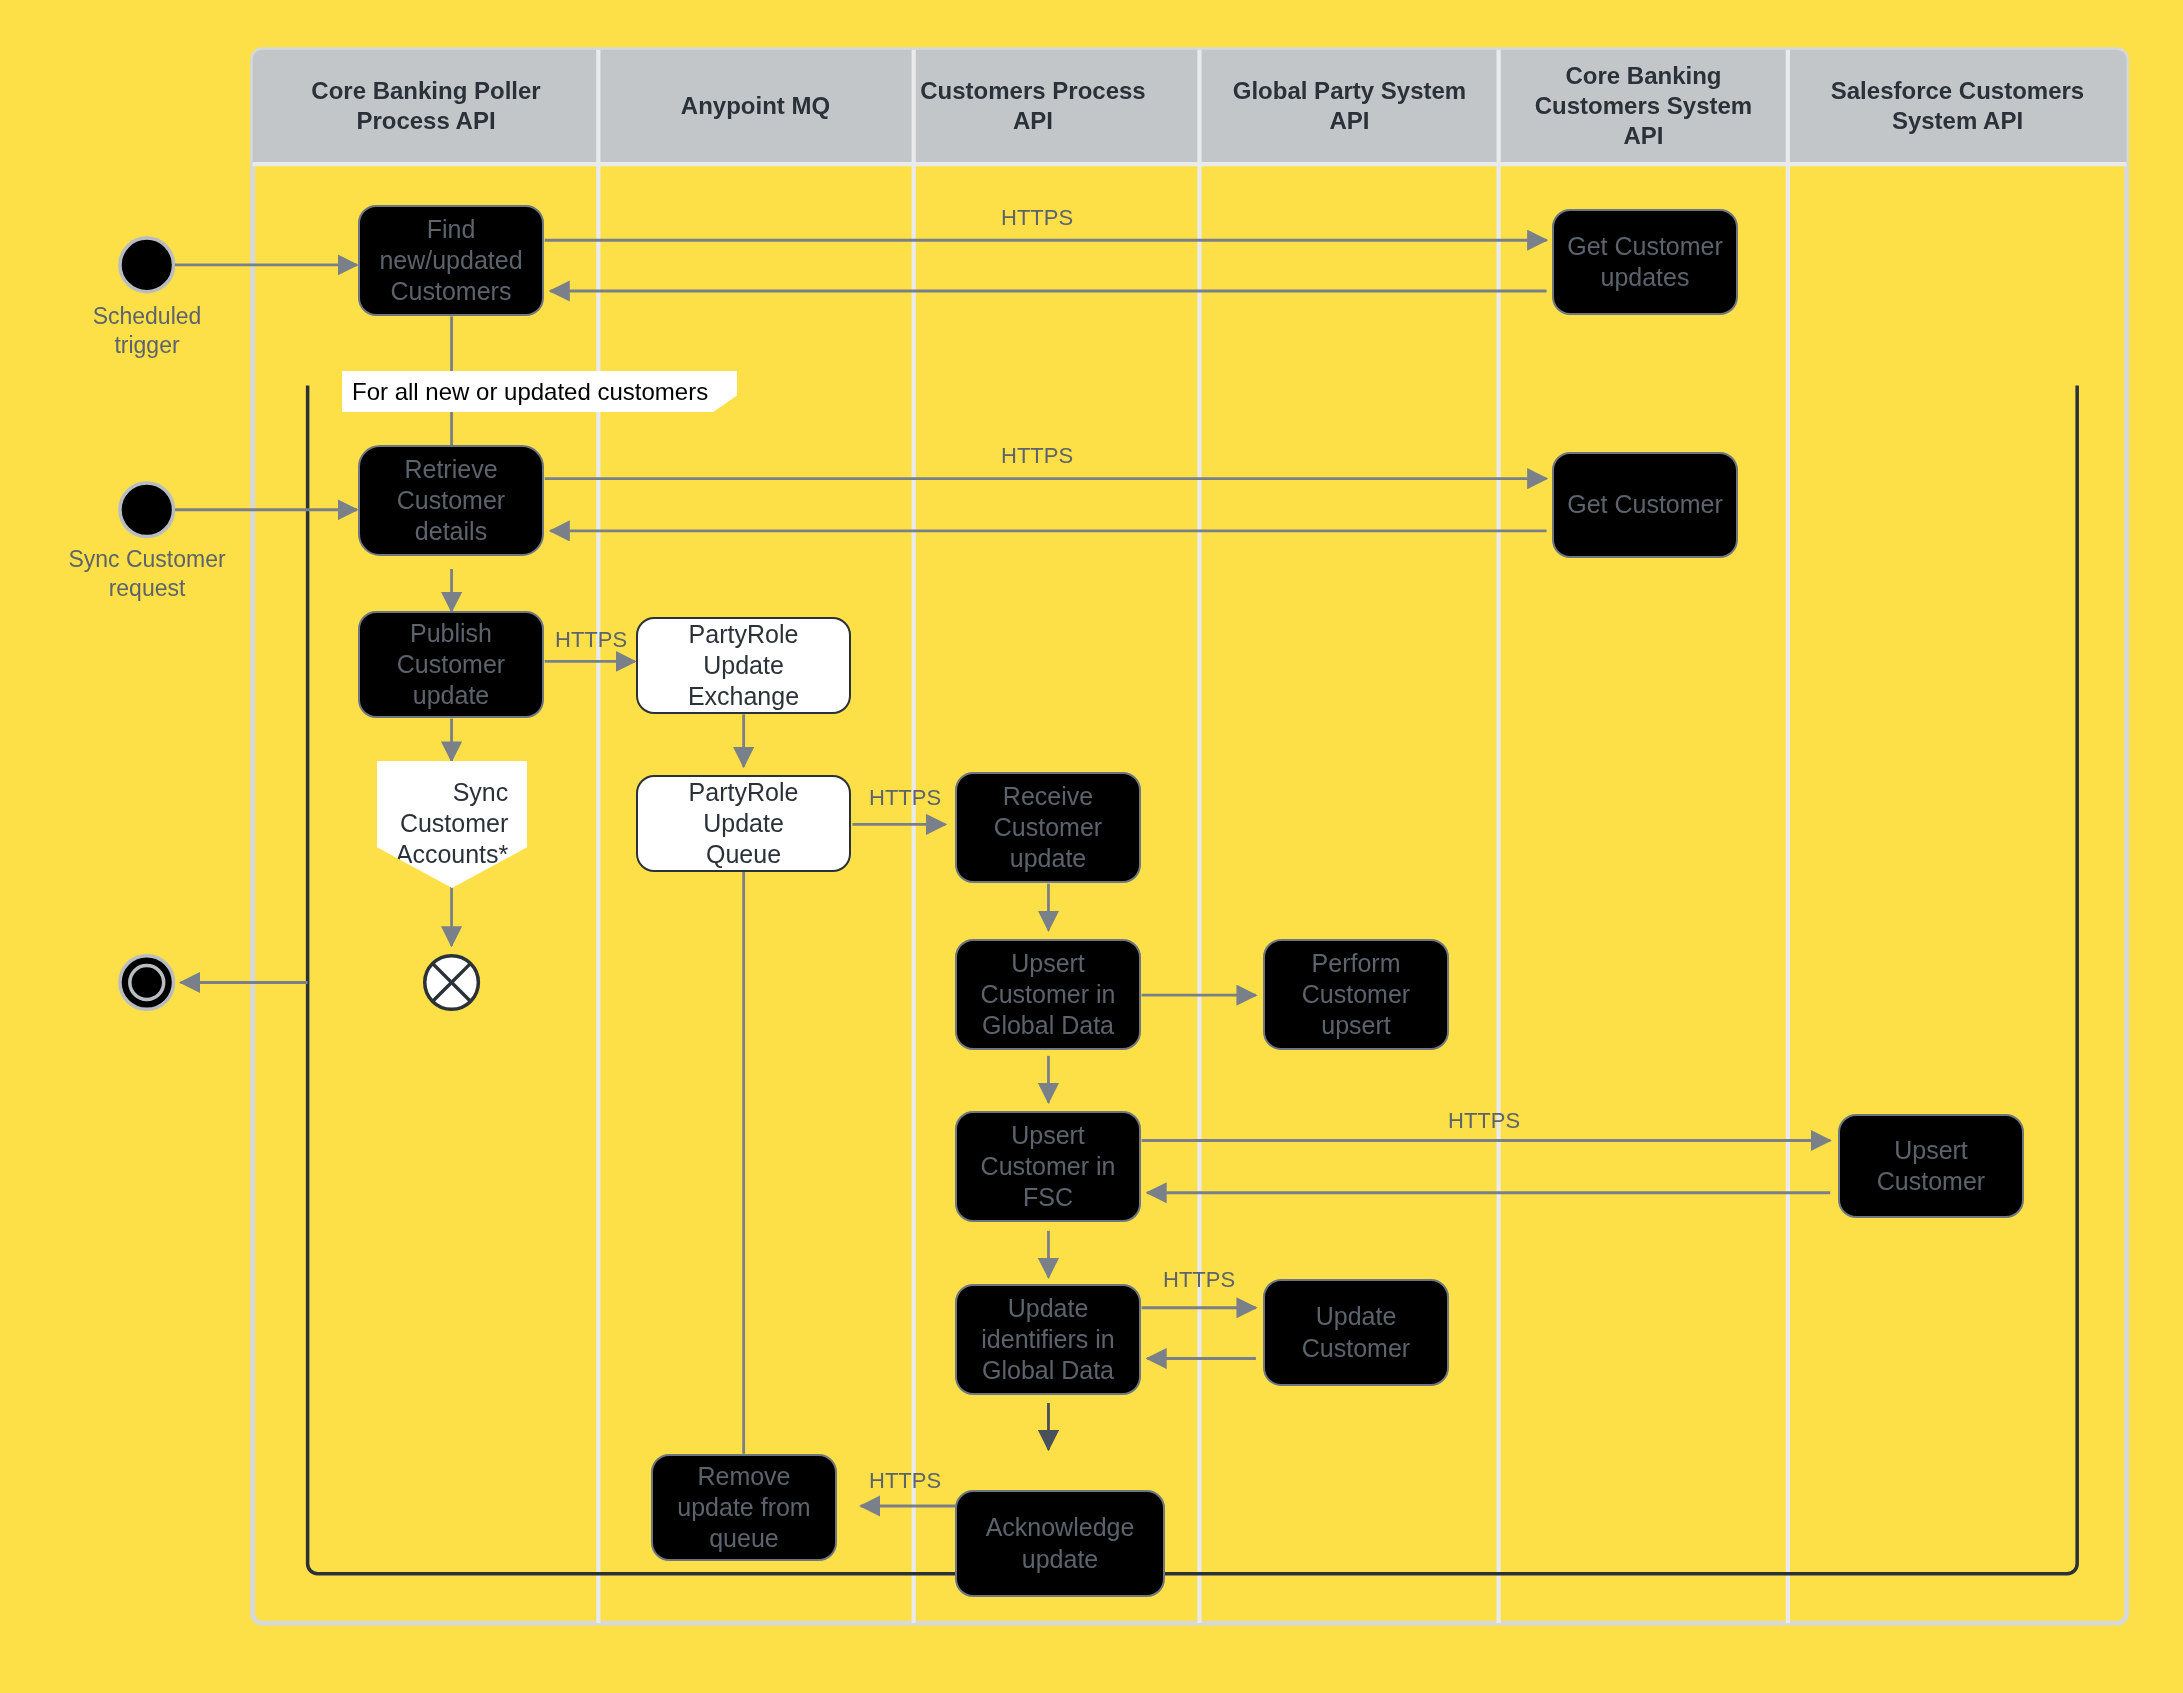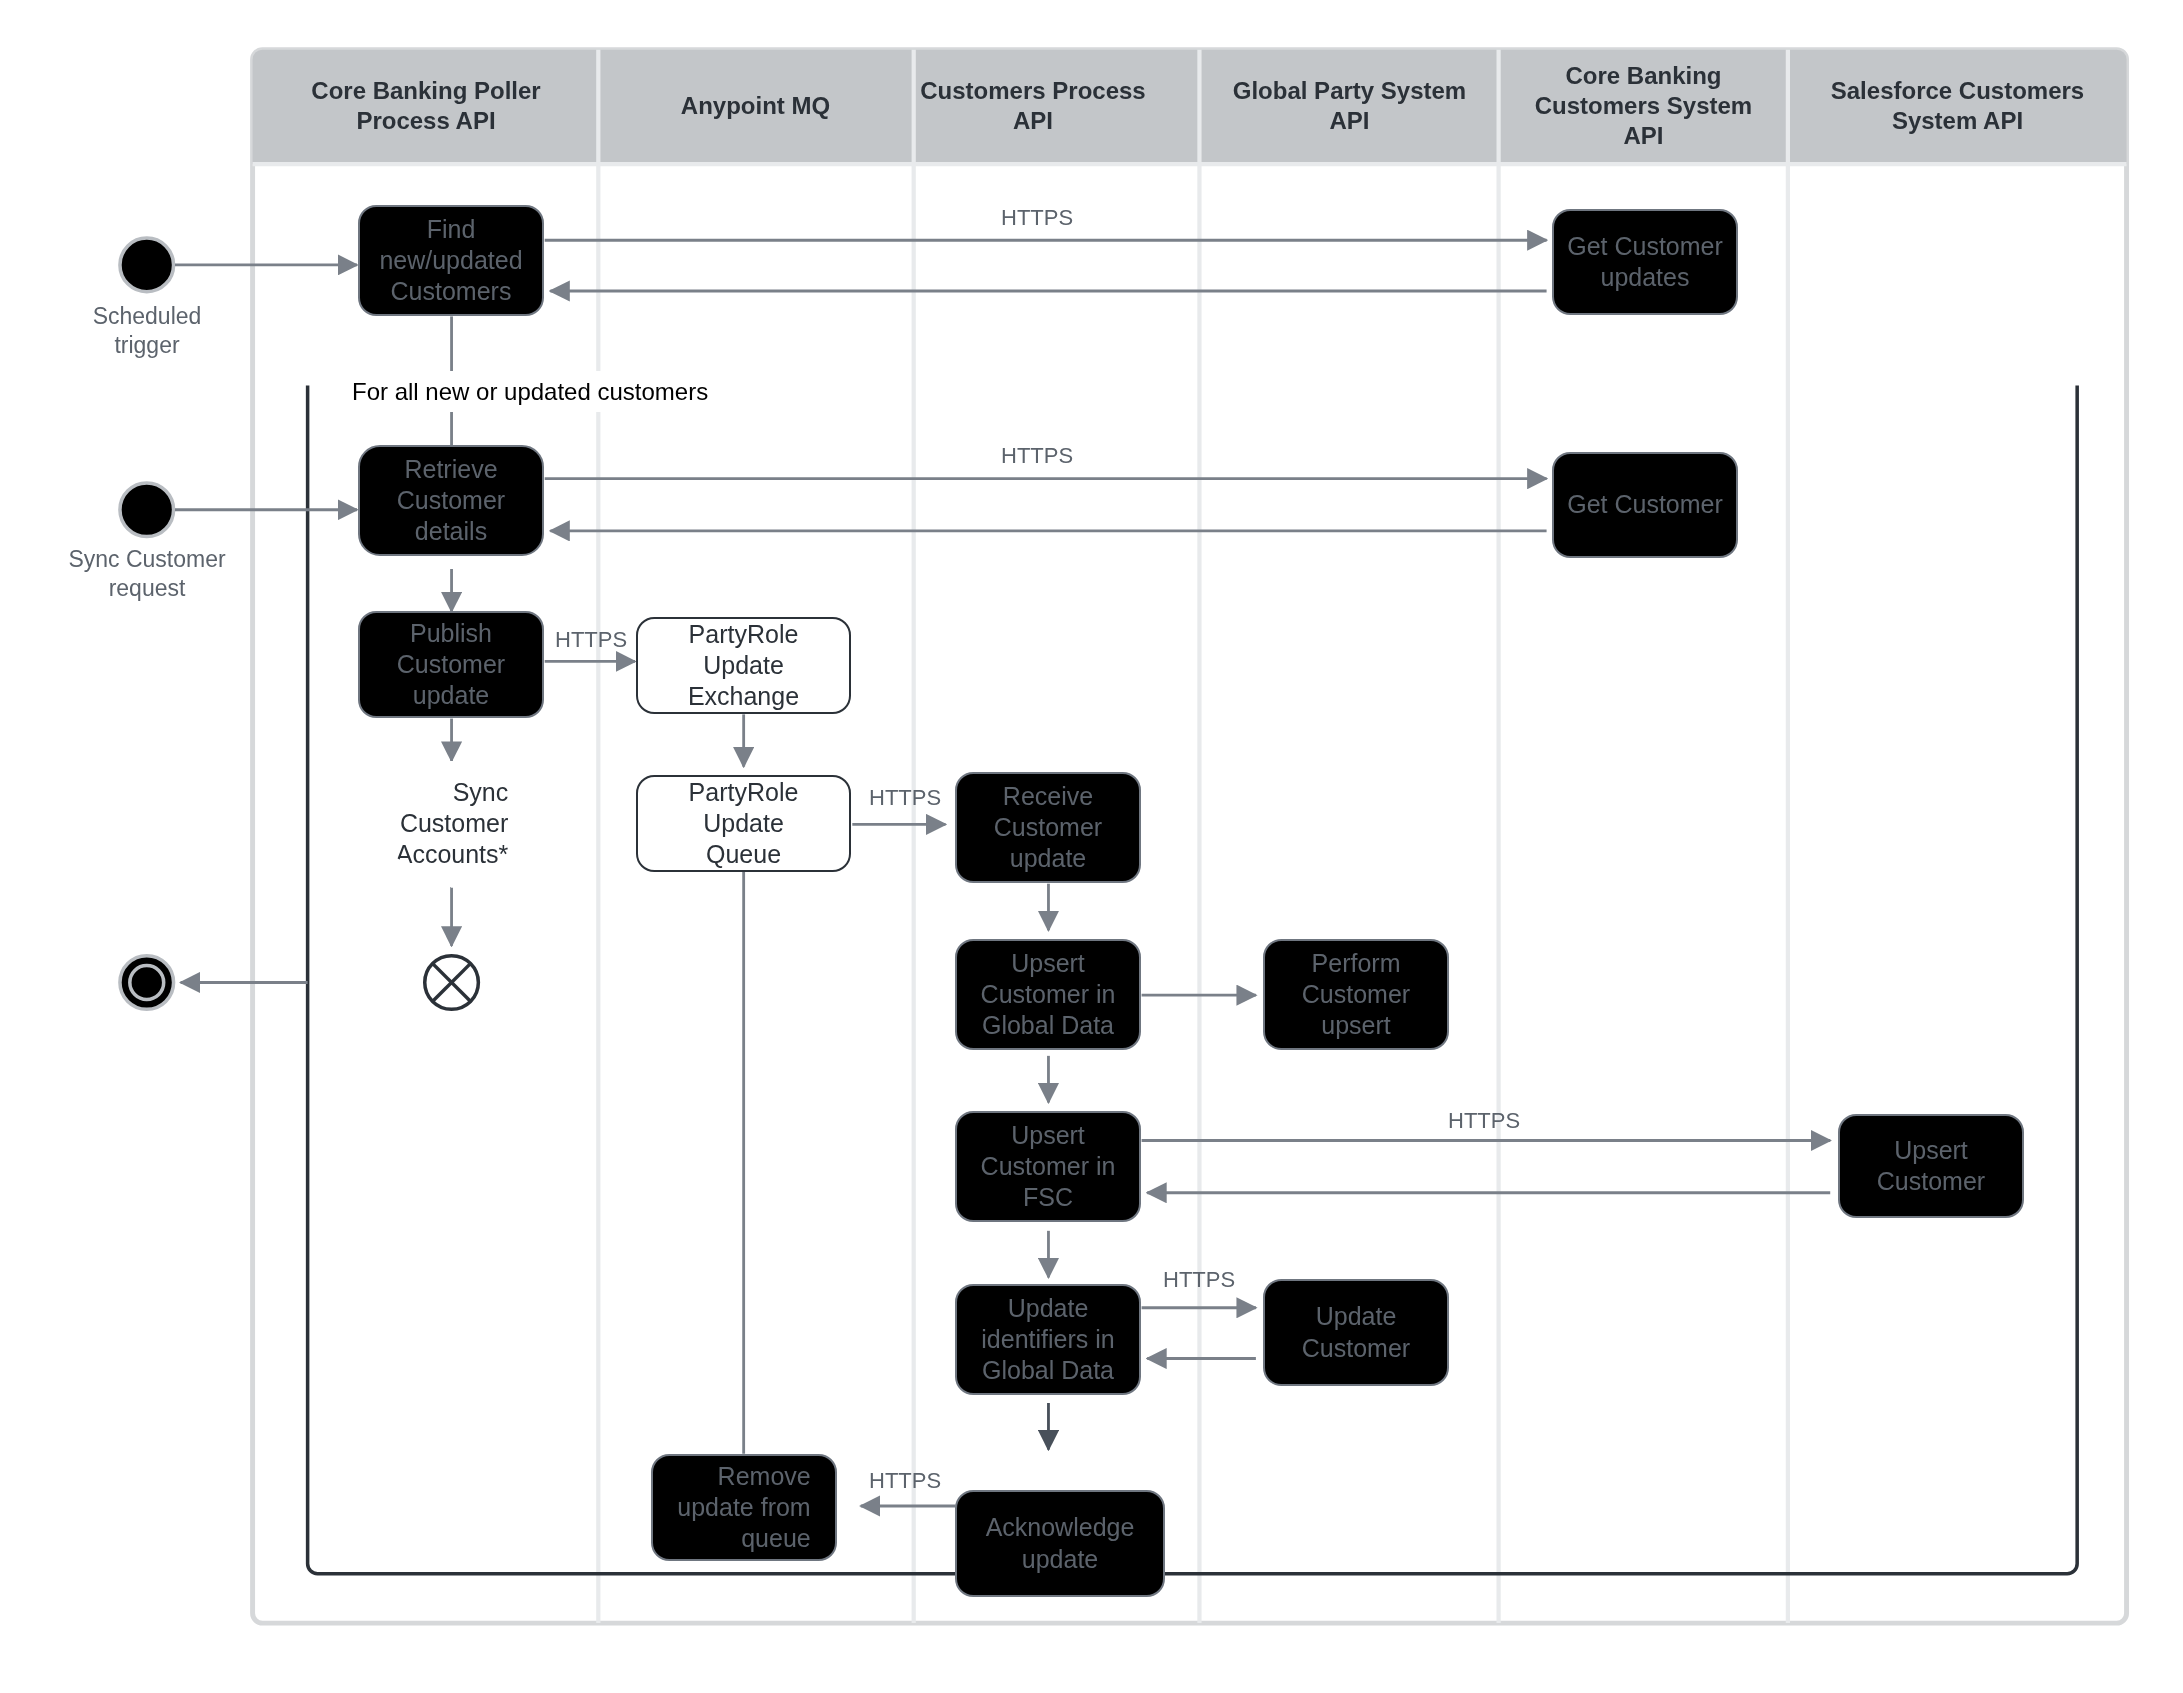--- a/index.html
+++ b/index.html
@@ -1,17 +1,17 @@
 <!DOCTYPE html>
 <html style="font-size:11.3px"><head>
 <meta charset="utf-8">
 <style>
   html,body{margin:0;padding:0;background:#000;}
   body{width:2183px;height:1694px;overflow:hidden;font-family:"Liberation Sans",sans-serif;}
-  #stage{position:relative;width:2183px;height:1694px;background:#ffffff;}
+  #stage{position:relative;width:2183px;height:1694px;background:#fde047;}
   svg#canvas{position:absolute;left:0;top:0;width:2183px;height:1694px;}
 
   .lane-title{
     position:absolute;display:flex;align-items:center;justify-content:center;
     text-align:center;color:#2b3138;font-weight:700;font-size:24px;line-height:1.25;
     font-family:"Liberation Sans",sans-serif;pointer-events:none;
   }
   .node{
     position:absolute;display:flex;align-items:center;justify-content:center;
     text-align:center;box-sizing:border-box;border-radius:18.3px;
@@ -186,21 +186,21 @@
   </div>
 
   <div class="node light" style="left:636px;top:617px;width:215px;height:97px;">
     <span class="node-text" style="white-space:pre-line">PartyRole Update
 Exchange</span>
   </div>
   <div class="node light" style="left:636px;top:775px;width:215px;height:97px;">
     <span class="node-text" style="white-space:pre-line">PartyRole Update
 Queue</span>
   </div>
-  <div class="node dark" style="left:651px;top:1454px;width:186px;height:107px;text-align:right;">
+  <div class="node dark" style="left:651px;top:1454px;width:186px;height:107px;">
     <span class="node-text" style="white-space:pre-line">Remove
 update from
 queue</span>
   </div>
 
   <div class="node dark" style="left:955px;top:772px;width:186px;height:111px;">
     <span class="node-text" style="white-space:pre-line">Receive
 Customer
 update</span>
   </div>

